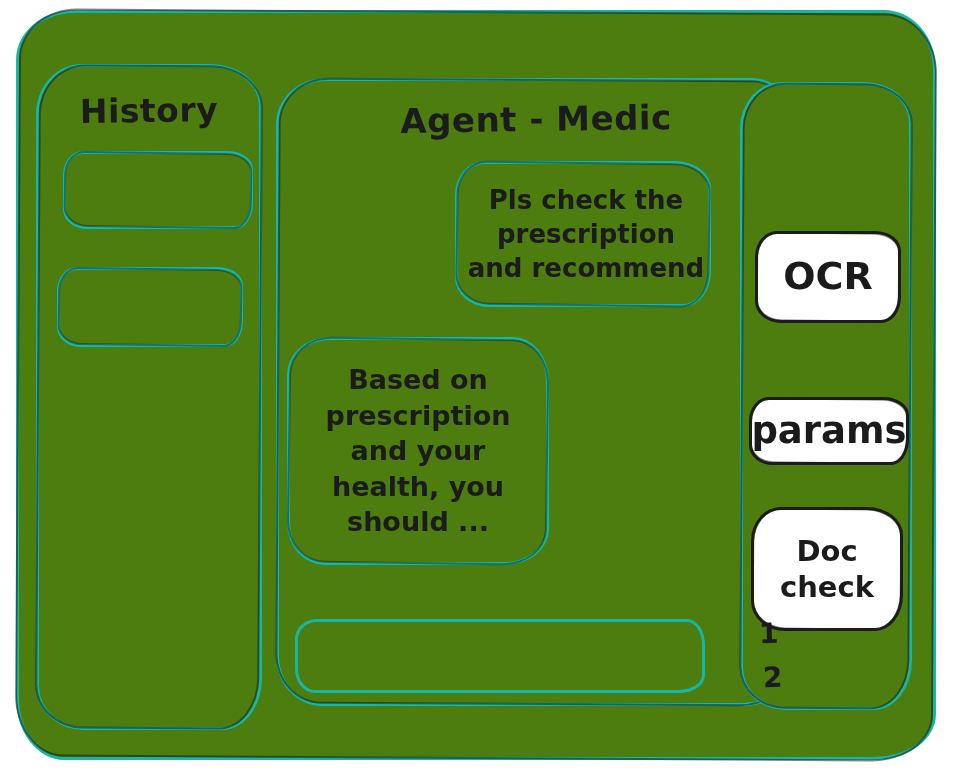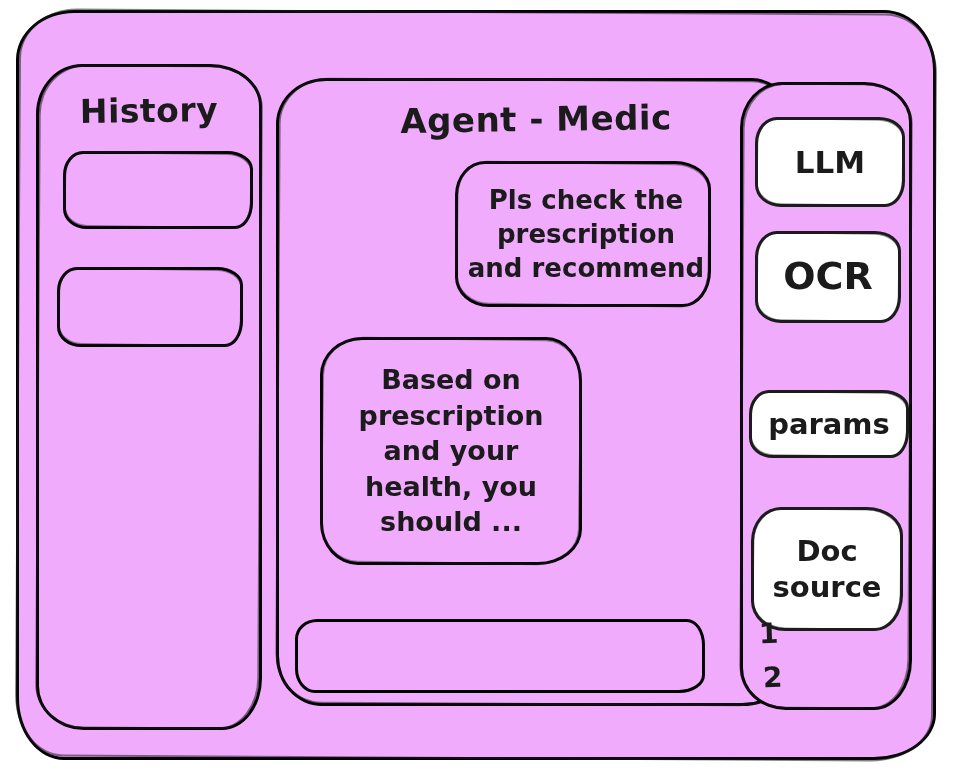--- a/index.html
+++ b/index.html
@@ -12,22 +12,22 @@
     width: 957px;
     height: 777px;
     background: #ffffff;
     font-family: "DejaVu Sans", sans-serif;
     color: #1b1b1b;
     overflow: hidden;
   }
   .abs { position: absolute; }
   .sketch {
     position: absolute;
-    background: #f0abfc;
-    border: 3px solid #000000;
+    background: #4d7c0f;
+    border: 3px solid #14b8a6;
     box-sizing: border-box;
   }
   
   .dbl::after {
     content: "";
     position: absolute;
     inset: -2px;
     border: 2px solid rgba(28,28,28,0.55);
     border-radius: inherit;
     transform: rotate(0.35deg);
@@ -42,21 +42,21 @@
     transform: rotate(0.8deg);
     pointer-events: none;
   }
   
   .r-frame   { border-radius: 58px 52px 62px 48px / 50px 60px 46px 62px; }
   .r-panel-l { border-radius: 46px 52px 40px 48px / 50px 42px 52px 44px; }
   .r-panel-c { border-radius: 50px 44px 54px 46px / 46px 54px 44px 50px; }
   .r-panel-r { border-radius: 42px 48px 38px 46px / 46px 40px 50px 42px; }
   .r-item    { border-radius: 20px 26px 18px 24px / 24px 18px 26px 20px; }
   .r-bubble  { border-radius: 30px 36px 28px 34px / 34px 28px 36px 30px; padding-left: 6px; }
-  .r-bubble2 { border-radius: 42px 36px 44px 38px / 38px 44px 36px 42px; margin-left: 33px; }
+  .r-bubble2 { border-radius: 42px 36px 44px 38px / 38px 44px 36px 42px; }
   .r-btn     { border-radius: 22px 26px 20px 26px / 26px 20px 26px 22px; }
   .r-input   { border-radius: 22px 18px 26px 20px / 20px 26px 18px 24px; }
 
   .hand-title {
     font-weight: 700;
     letter-spacing: 0.5px;
     text-align: center;
     transform: rotate(-0.8deg);
     white-space: nowrap;
   }
@@ -125,26 +125,25 @@
 prescription
 and your
 health, you
 should ...</div>
 
     <input id="composer-input" class="sketch r-input" type="text" style="left: 16px; top: 538px; width: 410px; height: 74px;" value="">
   </div>
 
   <div class="sketch dbl r-panel-r" style="left:740px; top:82px; width:172px; height:628px;">
 
-    <button class="tool-btn abs dbl-s r-btn" style="left:12px; top:32px; width:150px; height:90px; font-size:31px;">LLM</button>
 
     <button class="tool-btn abs dbl-s r-btn" style="left:12px; top:146px; width:146px; height:92px; font-size:38px;">OCR</button>
 
-    <button class="tool-btn abs dbl-s r-item" style="left:6px; top:305px; width:160px; height:68px; font-size:29px;">params</button>
+    <button class="tool-btn abs dbl-s r-item" style="left:6px; top:312px; width:160px; height:68px; font-size:37px;">params</button>
 
     <button class="tool-btn abs dbl-s r-bubble" style="left:8px; top:422px; width:152px; height:124px; font-size:29px;">Doc
-source</button>
+check</button>
 
     <div class="doc-num" style="left:16px; top:532px;">1</div>
     <div class="doc-num" style="left:20px; top:576px;">2</div>
   </div>
 
 </div>
 
 </body></html>

